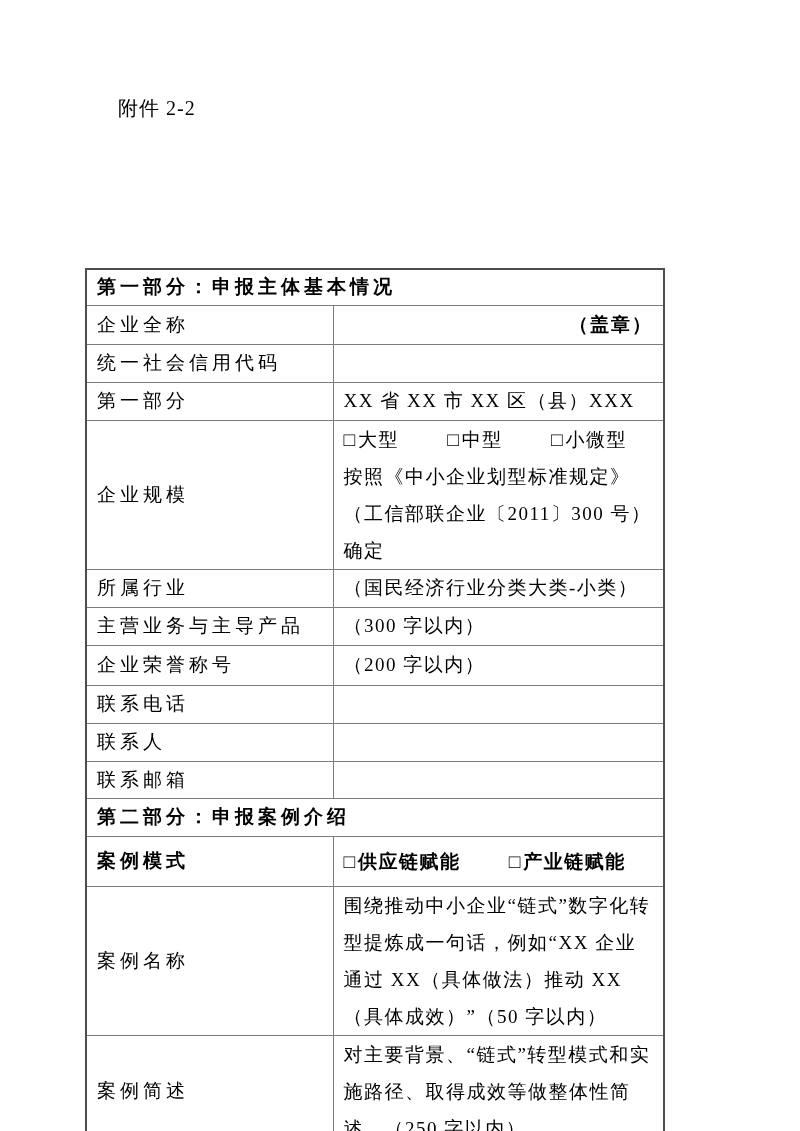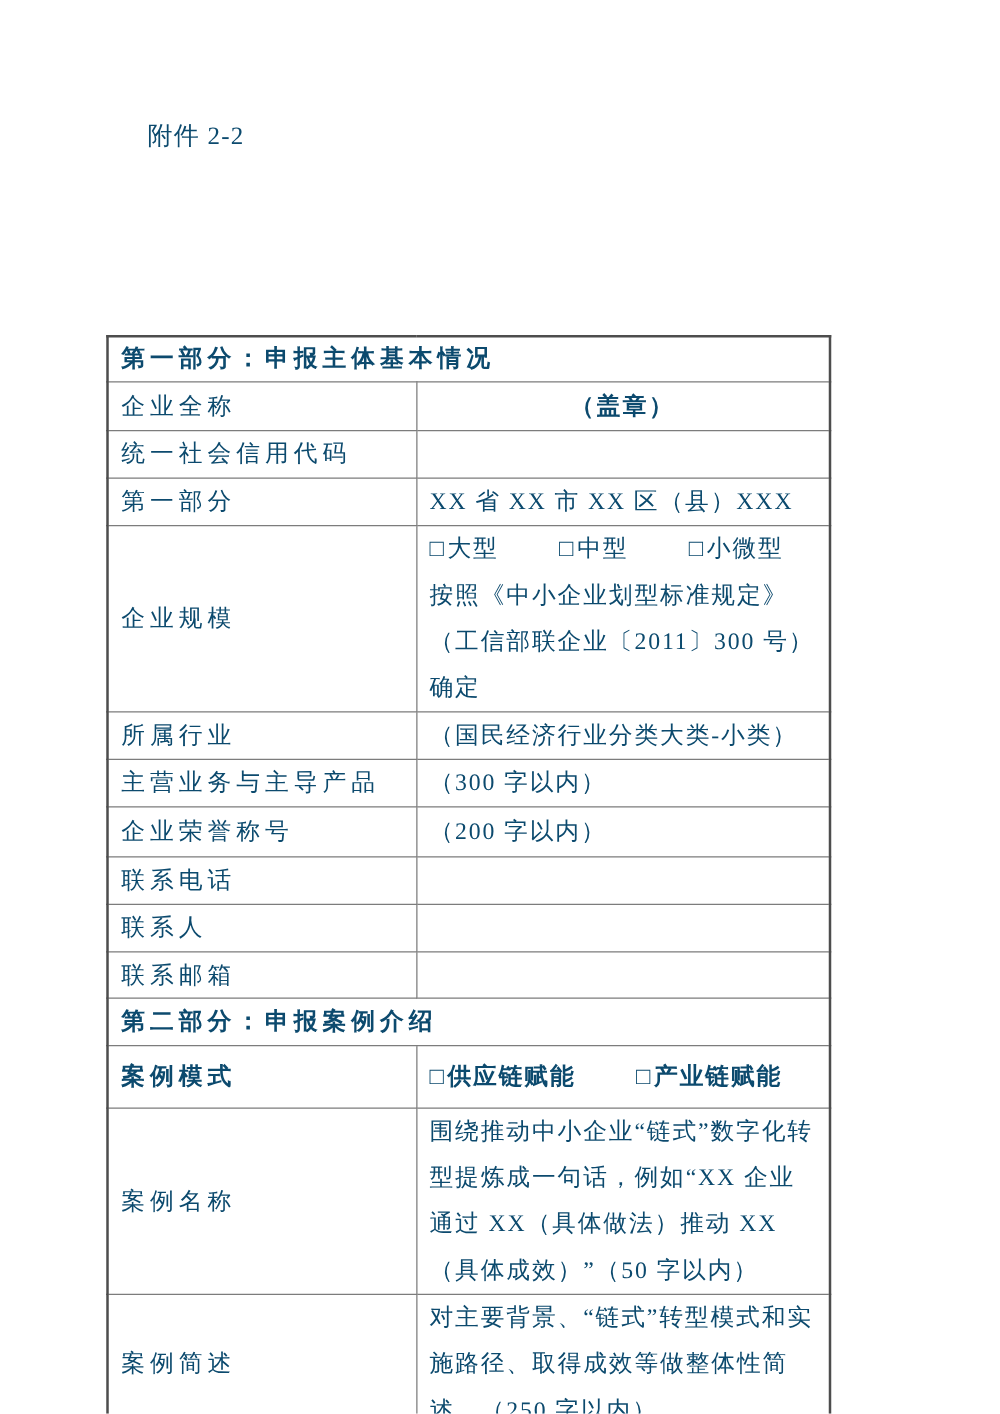--- a/index.html
+++ b/index.html
@@ -3,21 +3,21 @@
 <meta charset="utf-8">
 <style>
   * { box-sizing: border-box; }
   html, body { margin: 0; padding: 0; background: #ffffff; }
   .page {
     position: relative;
     width: 800px;
     height: 1131px;
     background: #ffffff;
     font-family: "Liberation Serif", "DejaVu Serif", serif;
-    color: #0c4a6e;
+    color: #000000;
     overflow: hidden;
   }
   .attachment {
     position: absolute;
     left: 118px;
     top: 95px;
     font-size: 20px;
     letter-spacing: 1px;
   }
   .doc-title {
@@ -46,21 +46,21 @@
     vertical-align: middle;
     overflow: hidden;
   }
   td.section {
     font-weight: bold;
     font-size: 20px;
     letter-spacing: 4px;
   }
   td.lbl { letter-spacing: 4px; }
   td.val { letter-spacing: 1.5px; }
-  td.stamp-cell { text-align: center; padding-right: 64px; }
+  td.stamp-cell { text-align: right; padding-right: 64px; }
   .stamp { font-weight: bold; letter-spacing: 2px; }
   .para { line-height: 37px; }
   .opt-line { line-height: 37px; white-space: nowrap; }
   .opt { margin-right: 42px; }
   .opt:last-child { margin-right: 0; }
   .cb { margin-right: 3px; letter-spacing: 0; }
   .note-line { line-height: 37px; }
   
   tr.h36 { height: 36px; }
   tr.h37 { height: 37px; }

